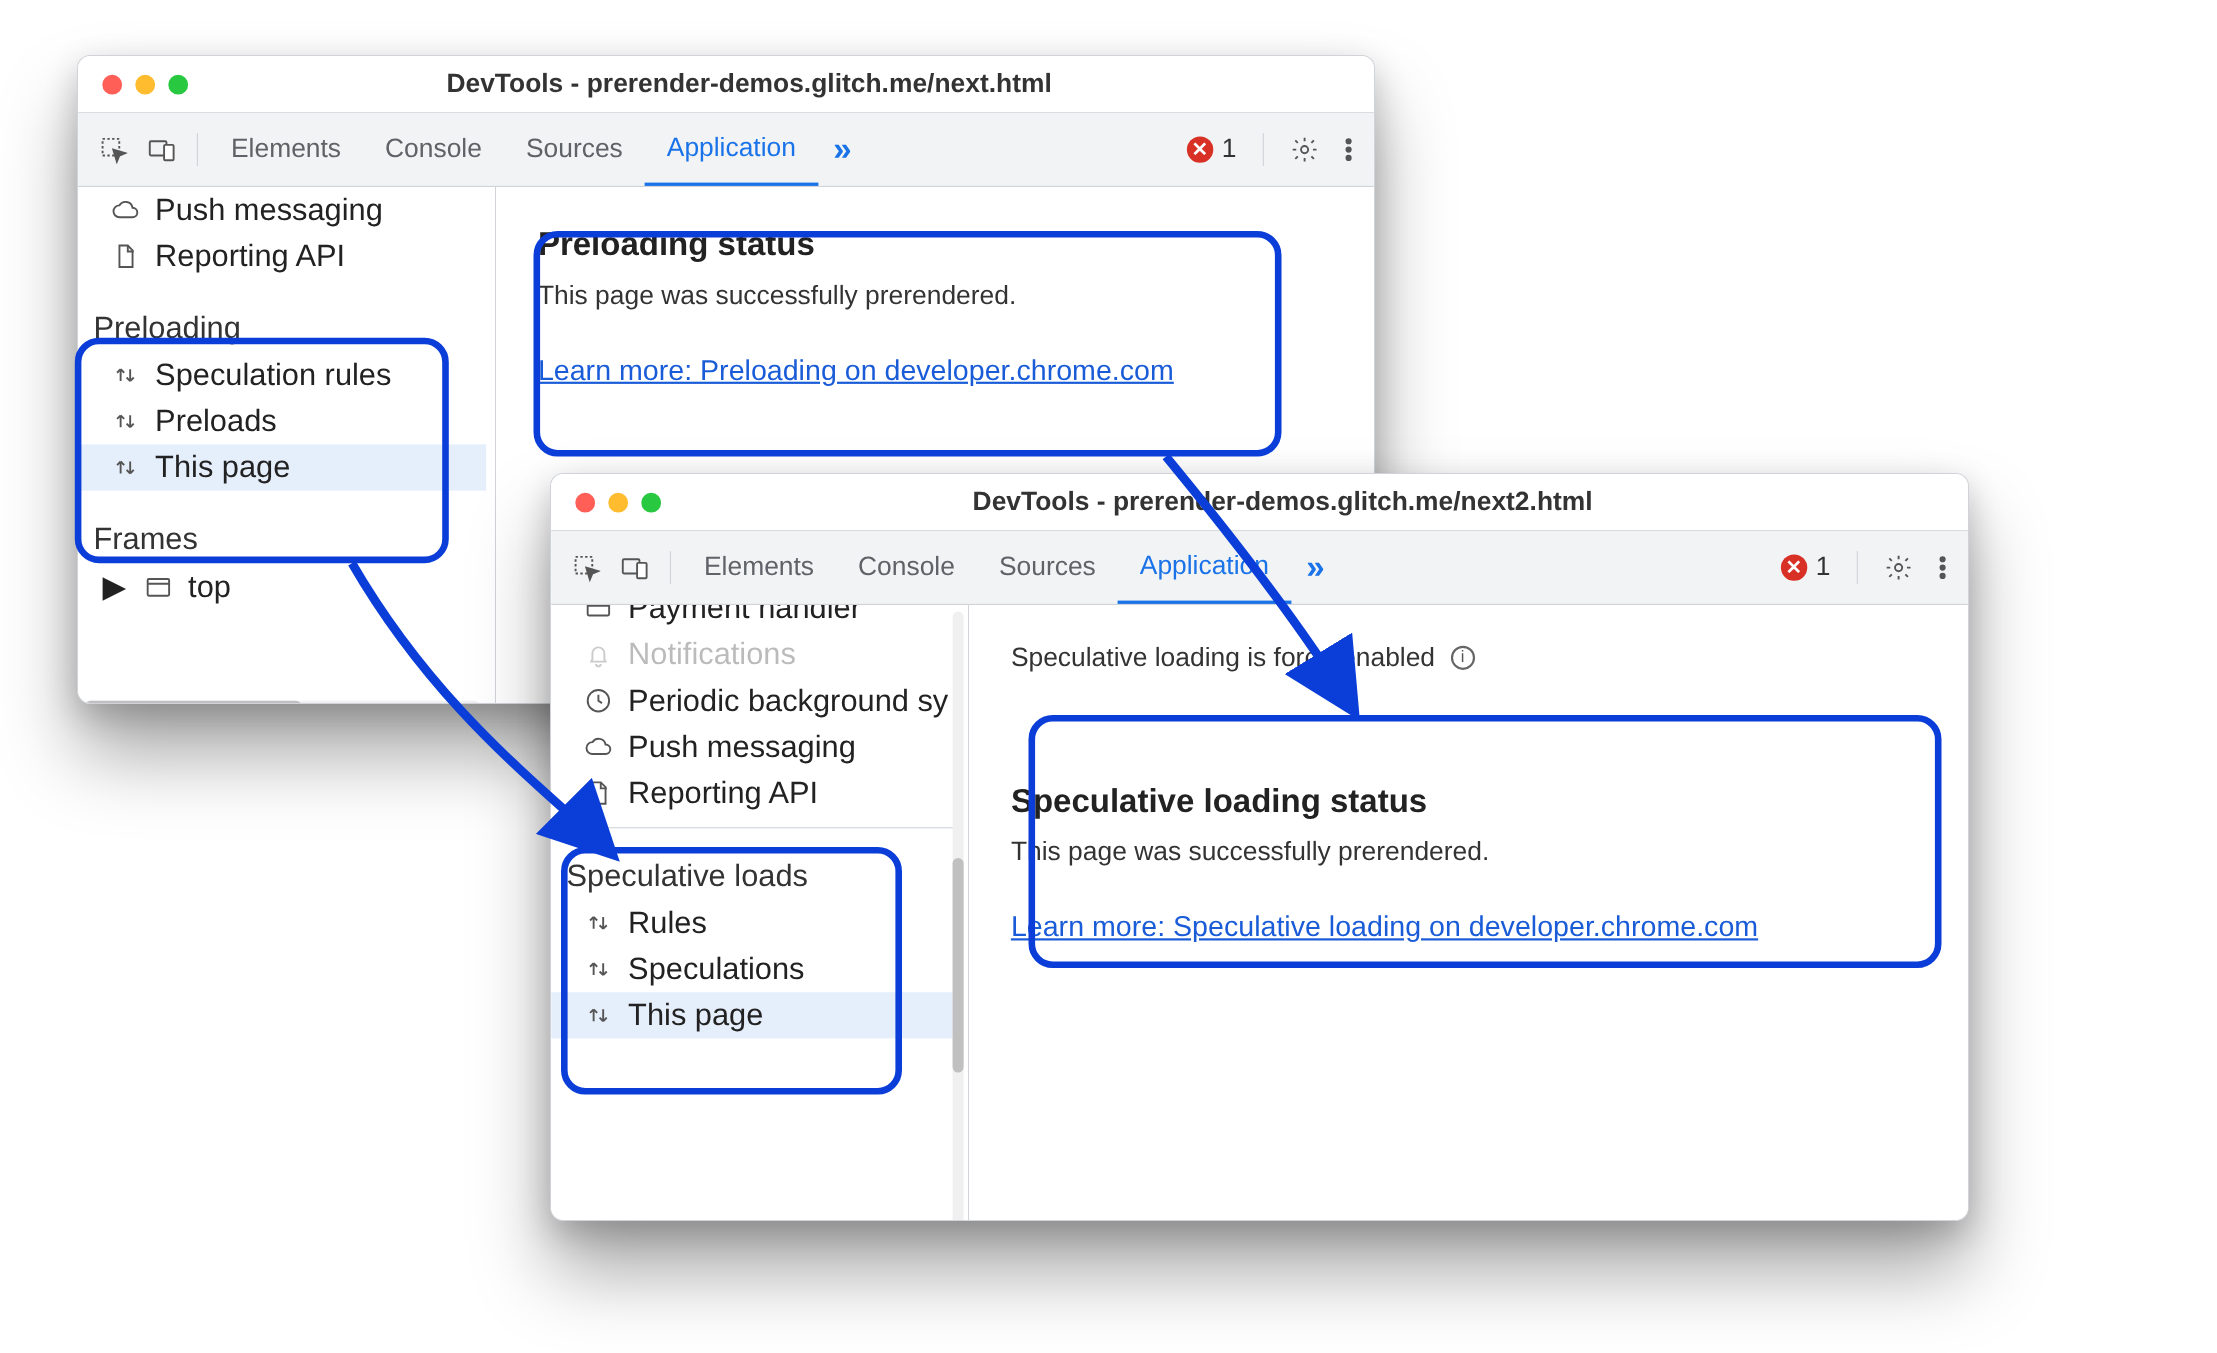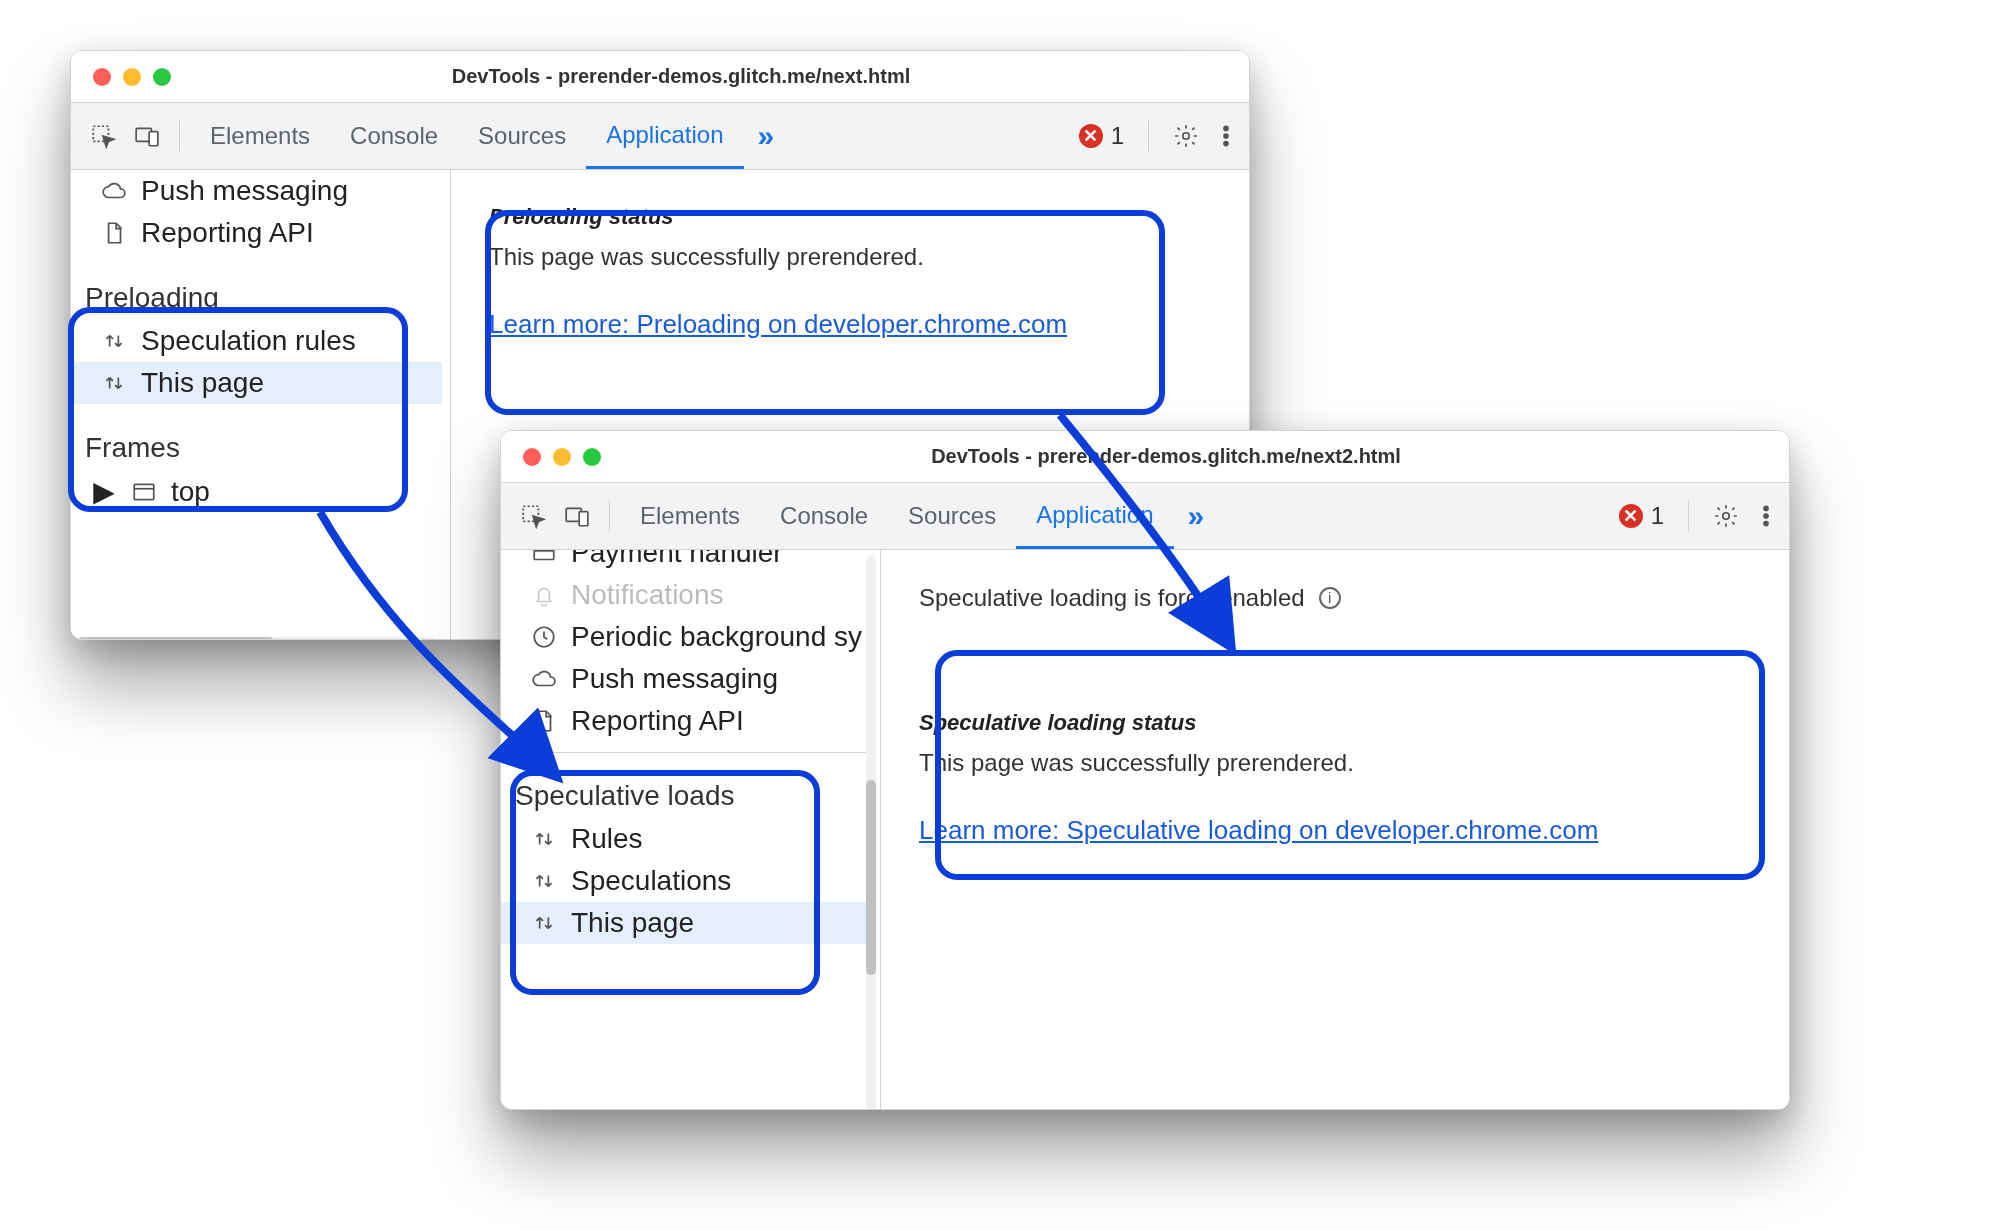--- a/index.html
+++ b/index.html
@@ -33,21 +33,21 @@
   .titlebar{
     height:52px;background:#fff;
     display:flex;align-items:center;
     border-bottom:1px solid var(--border);
   }
   .dots{display:flex;gap:12px;padding:0 22px;}
   .dot{width:18px;height:18px;border-radius:50%;}
   .dot.r{background:#ff5f57;}
   .dot.y{background:#febc2e;}
   .dot.g{background:#28c840;}
-  .title{flex:1;text-align:center;font-weight:700;font-size:20px;color:#333;padding-right:80px;}
+  .title{flex:1;text-align:center;font-weight:700;font-size:24px;color:#333;padding-right:80px;}
   .toolbar{
     height:67px;background:var(--panel);
     display:flex;align-items:center;
     border-bottom:1px solid var(--border);
     padding:0 10px;
     gap:0;
     font-size:24px;color:#5f6368;
   }
   .tb-icon{width:44px;display:flex;align-items:center;justify-content:center;cursor:pointer;}
   .tb-sep{width:1px;height:30px;background:var(--border);margin:0 10px;}
@@ -73,21 +73,21 @@
     padding:5px 14px 5px 30px;cursor:pointer;
     white-space:nowrap;overflow:hidden;text-overflow:ellipsis;
   }
   .item.sel{background:var(--selected);}
   .item .ico{width:26px;display:flex;justify-content:center;flex-shrink:0;}
   .scrollbar-bottom{position:absolute;bottom:4px;left:6px;right:14px;height:10px;background:#f0f0f0;border-radius:5px;}
   .scrollbar-thumb{position:absolute;left:0;top:0;width:55%;height:100%;background:#c0c0c0;border-radius:5px;}
   .scrollbar-right{position:absolute;top:6px;right:4px;width:10px;height:calc(100% - 12px);background:#f0f0f0;border-radius:5px;}
   .scrollbar-thumb-v{position:absolute;left:0;width:100%;background:#c0c0c0;border-radius:5px;}
   .main{flex:1;background:#fff;padding:30px 38px;font-size:24px;line-height:1.5;overflow:hidden;position:relative;}
-  .main h3{margin:0 0 6px 0;font-size:22px;font-weight:700;font-style:italic;}
+  .main h3{margin:0 0 6px 0;font-size:30px;font-weight:700;}
   .main p{margin:0 0 30px 0;color:#333;}
   .main a{color:var(--link);text-decoration:underline;font-size:26px;}
   .callout{border:6px solid var(--hl);border-radius:22px;position:absolute;pointer-events:none;}
   svg{display:block;}
   .icon-svg{width:26px;height:26px;stroke:#555;stroke-width:1.6;fill:none;}
   .arrow-layer{position:absolute;inset:0;pointer-events:none;}
   .banner{font-size:24px;color:#333;display:flex;align-items:center;gap:14px;margin-bottom:40px;}
   .info-circle{width:22px;height:22px;border:2px solid #666;border-radius:50%;display:inline-flex;align-items:center;justify-content:center;font-size:15px;color:#555;}
 </style>
 </head>
@@ -166,20 +166,29 @@
         <div class="section-title">Preloading</div>
         <div class="item">
           <span class="ico">
               <svg class="icon-svg" viewBox="0 0 24 24">
                 <path d="M8 17V7M8 7l-3 3M8 7l3 3"></path>
                 <path d="M16 7v10M16 17l-3-3M16 17l3-3"></path>
               </svg>
             </span>
           <span>Speculation rules</span>
         </div>
+        <div class="item">
+          <span class="ico">
+              <svg class="icon-svg" viewBox="0 0 24 24">
+                <path d="M8 17V7M8 7l-3 3M8 7l3 3"></path>
+                <path d="M16 7v10M16 17l-3-3M16 17l3-3"></path>
+              </svg>
+            </span>
+          <span>Preloads</span>
+        </div>
         <div class="item sel">
           <span class="ico">
               <svg class="icon-svg" viewBox="0 0 24 24">
                 <path d="M8 17V7M8 7l-3 3M8 7l3 3"></path>
                 <path d="M16 7v10M16 17l-3-3M16 17l3-3"></path>
               </svg>
             </span>
           <span>This page</span>
         </div>
         <div style="height:18px"></div>

